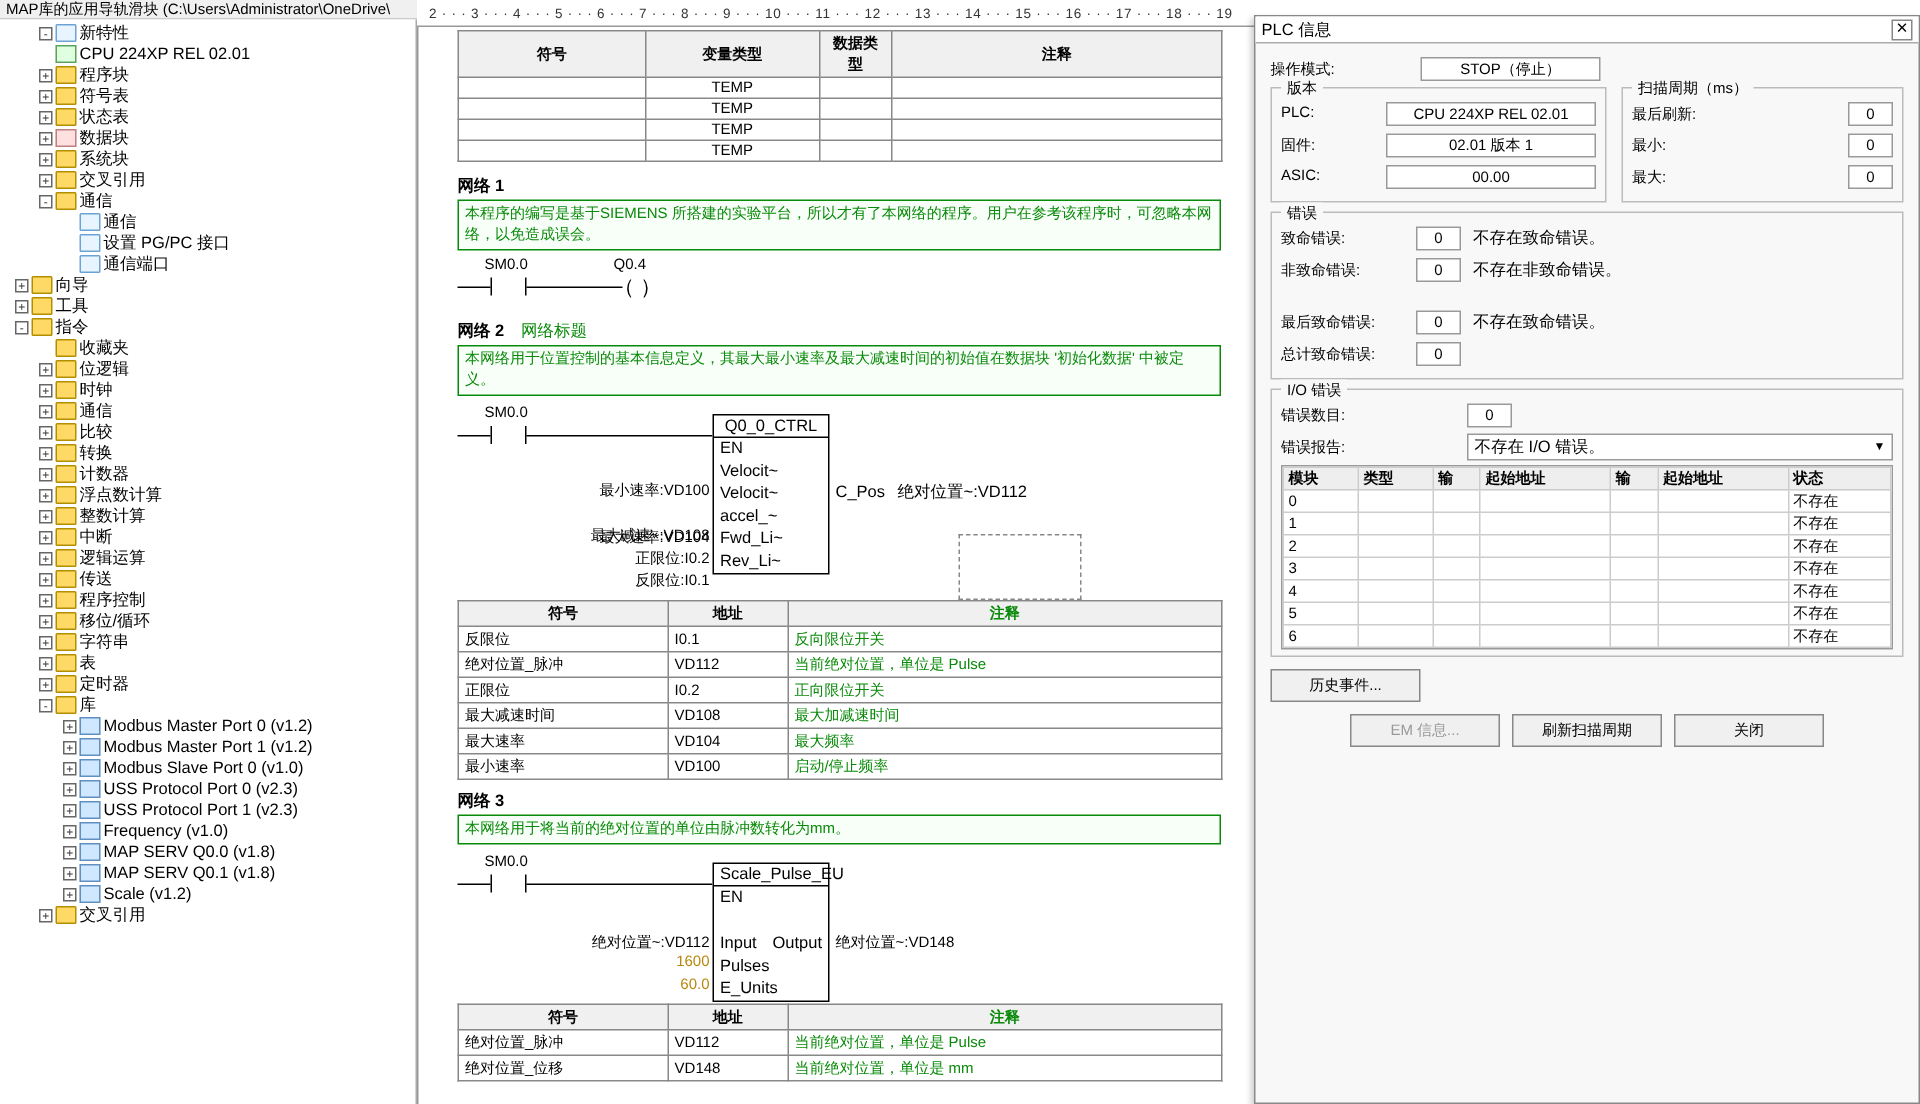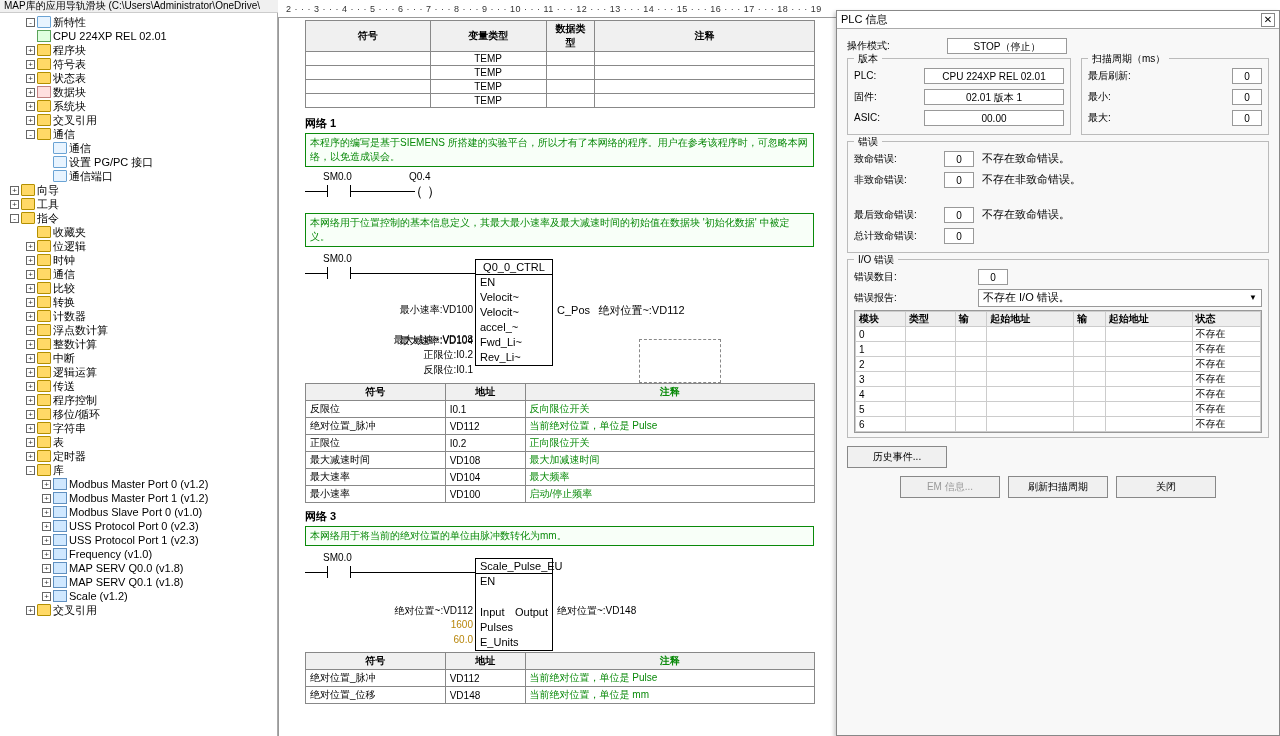--- a/index.html
+++ b/index.html
@@ -345,20 +345,24 @@
     <div class="net-comment">本程序的编写是基于SIEMENS 所搭建的实验平台，所以才有了本网络的程序。用户在参考该程序时，可忽略本网络，以免造成误会。</div>
     <div class="ladder">
       <span class="ladder-sym" style="left:18px;top:-2px;">SM0.0</span>
       <div class="contact" style="left:22px;top:12px;"></div>
       <div class="wire" style="left:0;top:18px;width:22px;"></div>
       <div class="wire" style="left:46px;top:18px;width:64px;"></div>
       <span class="ladder-sym" style="left:104px;top:-2px;">Q0.4</span>
       <span style="position:absolute;left:104px;top:10px;font-size:14px;">（ ）</span>
     </div>
 
+    <div class="net-title">
+      <span>网络 2</span>
+      <span class="link">网络标题</span>
+    </div>
     <div class="net-comment">本网络用于位置控制的基本信息定义，其最大最小速率及最大减速时间的初始值在数据块 '初始化数据' 中被定义。</div>
     <div style="position:relative;height:130px;margin-left:24px;">
       <span class="ladder-sym" style="left:18px;top:0;">SM0.0</span>
       <div class="contact" style="left:22px;top:14px;"></div>
       <div class="wire" style="left:0;top:20px;width:22px;"></div>
       <div class="wire" style="left:46px;top:20px;width:124px;"></div>
       <div class="fbox" style="left:170px;top:6px;width:78px;">
         <div class="fbox-title">Q0_0_CTRL</div>
         <div class="fbox-row">
             <span>EN</span>

